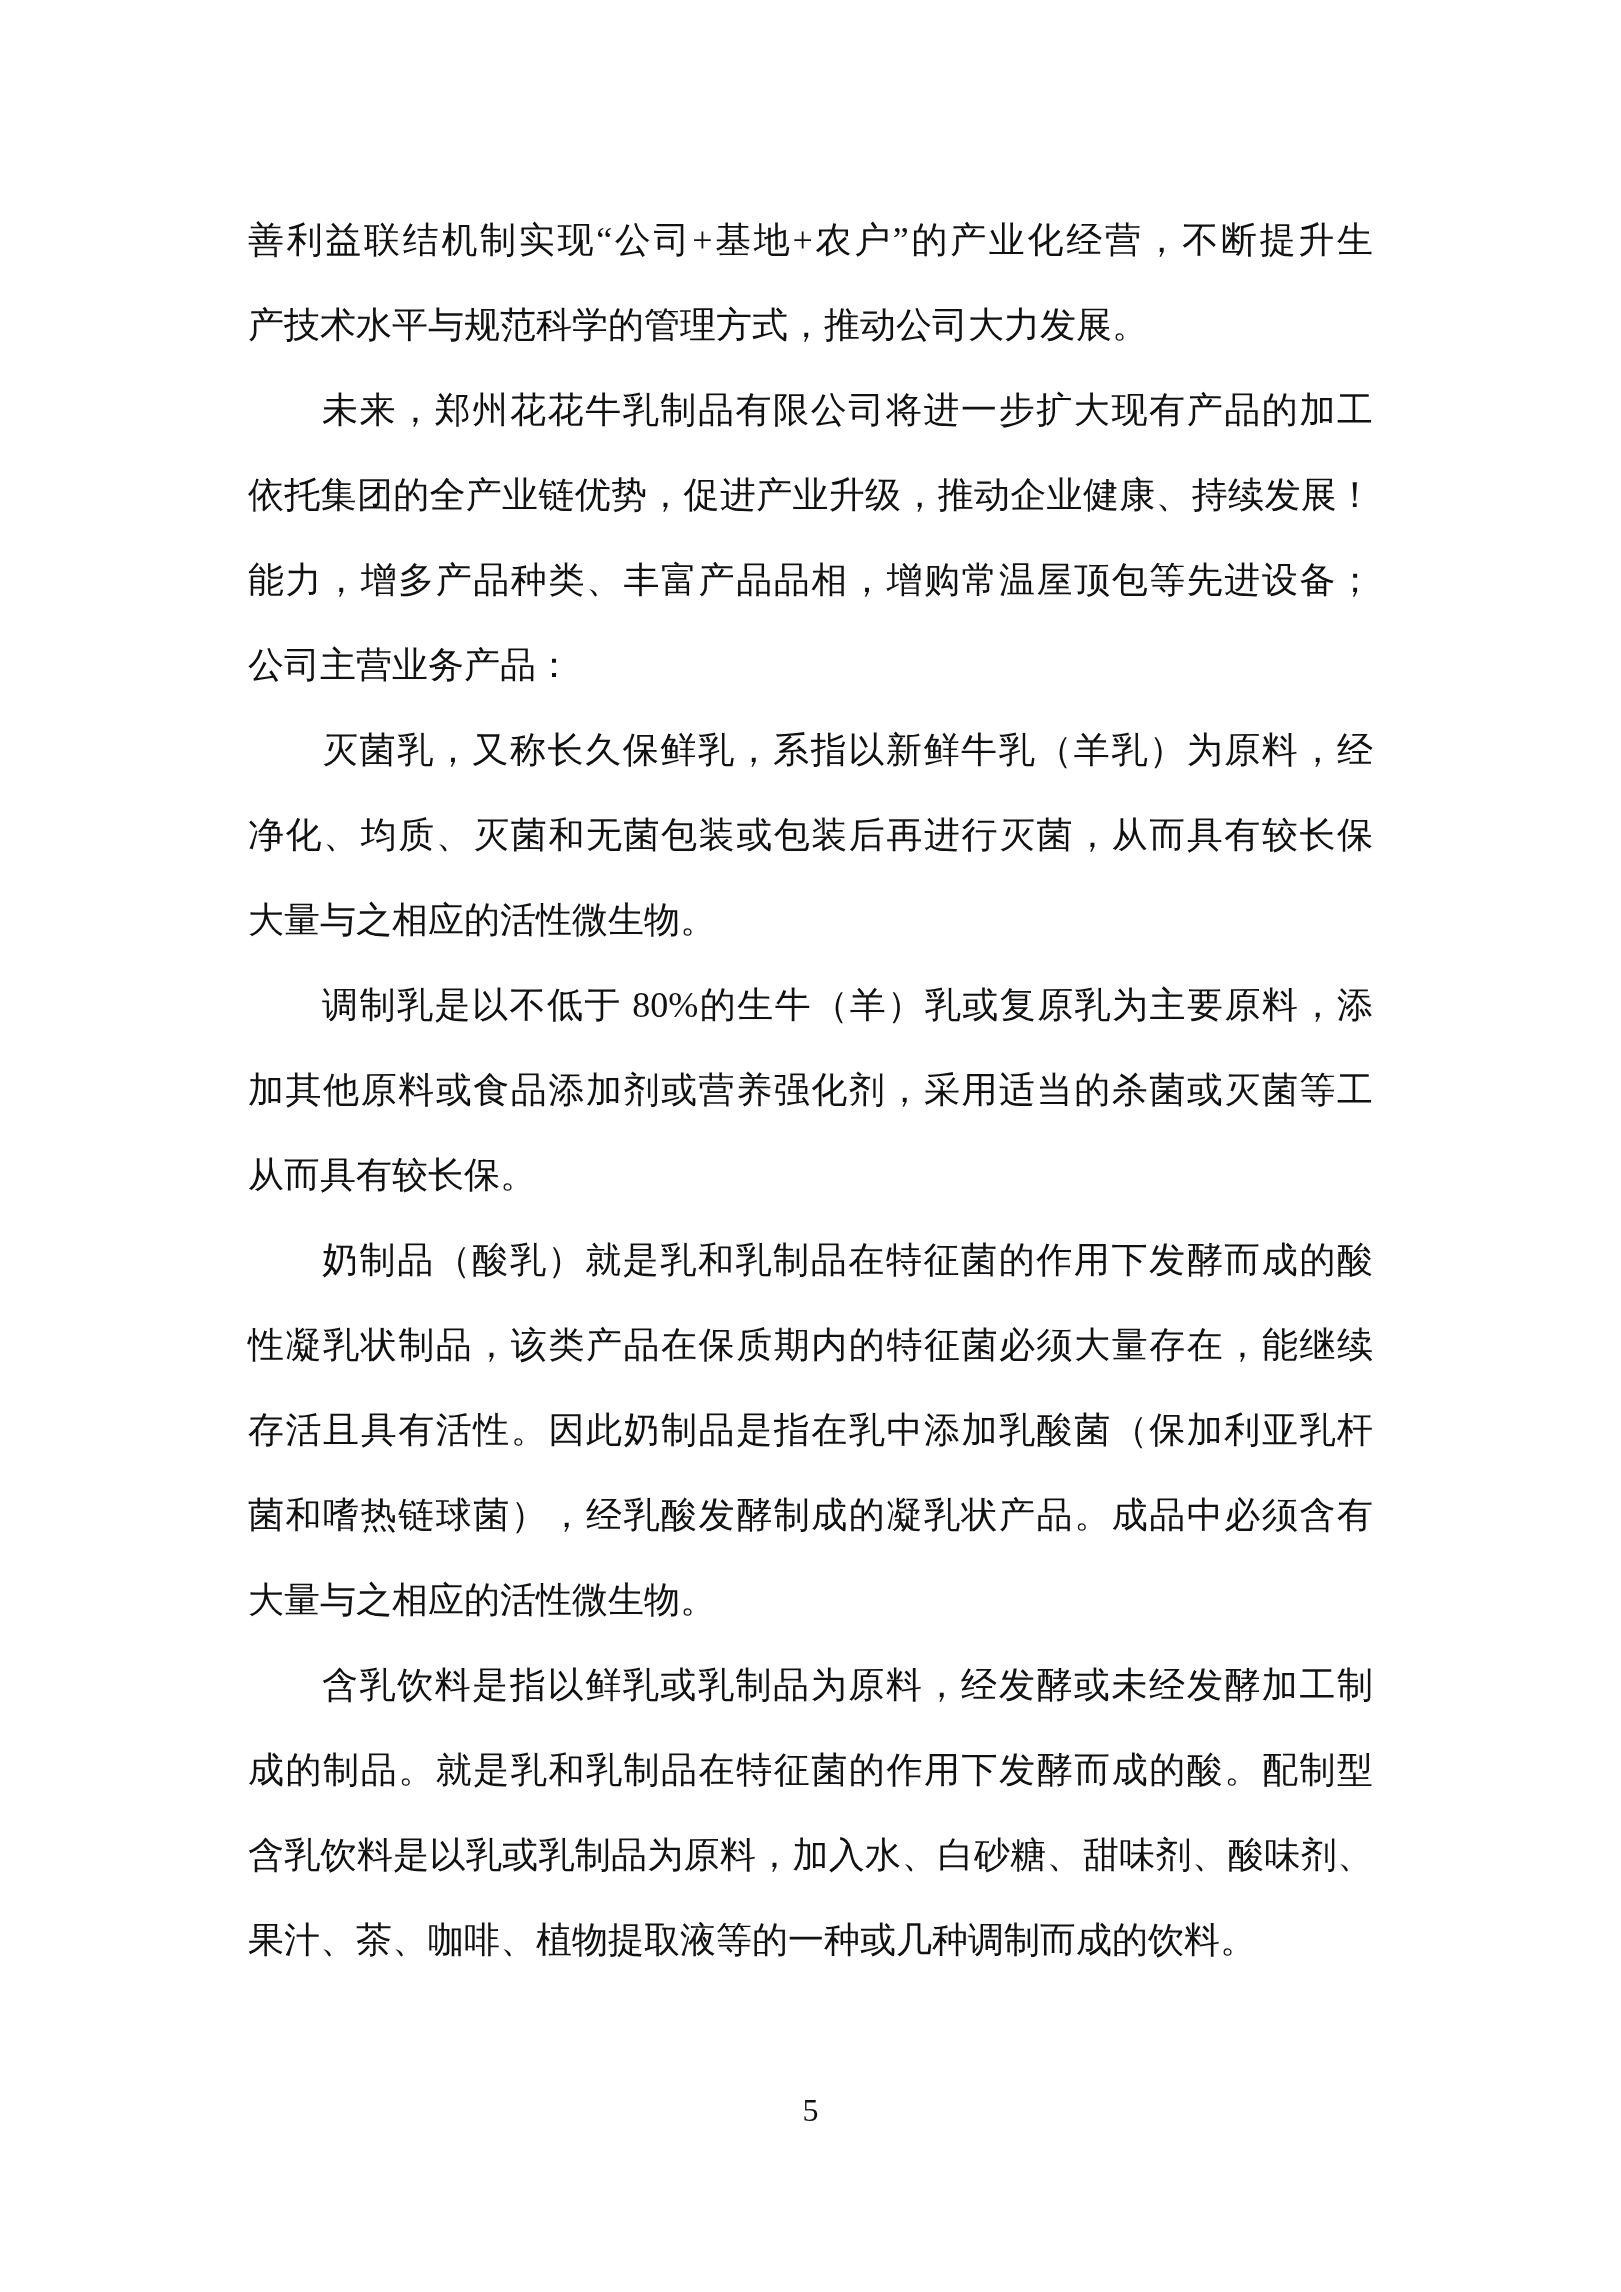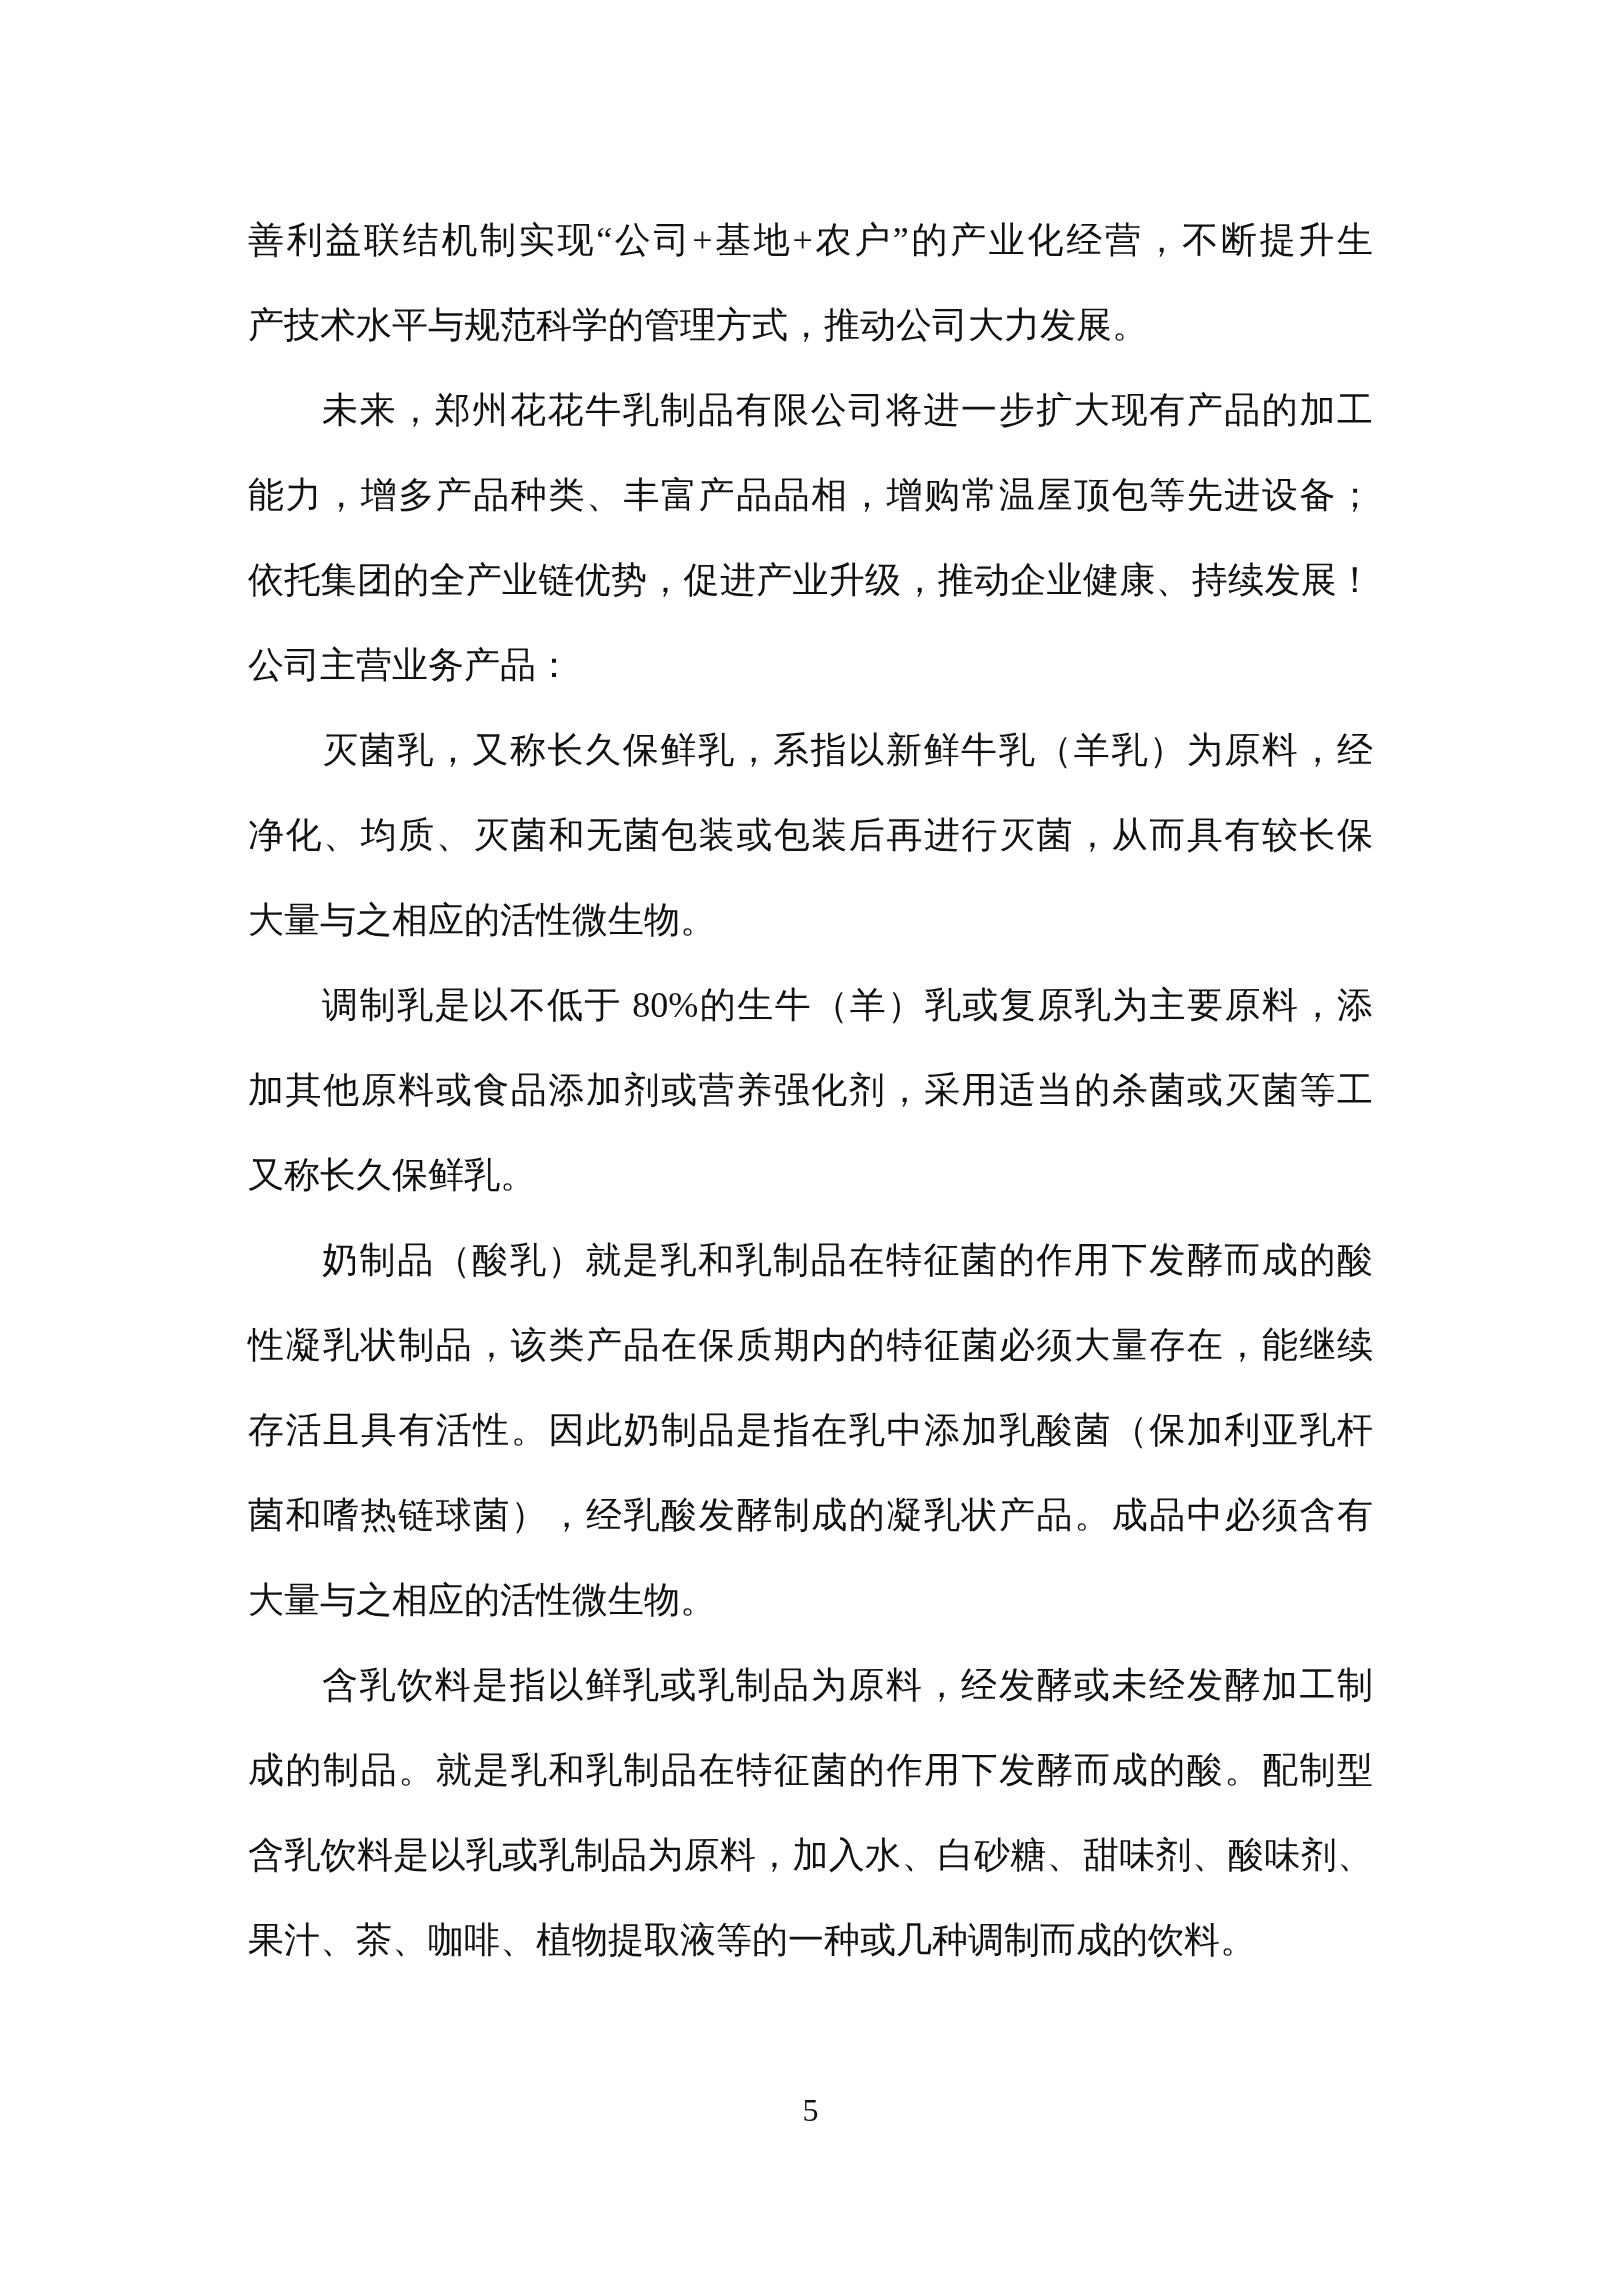--- a/index.html
+++ b/index.html
@@ -52,29 +52,29 @@
   }
 </style>
 </head>
 <body>
 
 <div class="page">
   <div class="text-block">
       <div class="text-line fill">善利益联结机制实现“公司+基地+农户”的产业化经营，不断提升生</div>
       <div class="text-line nofill">产技术水平与规范科学的管理方式，推动公司大力发展。</div>
       <div class="text-line fill indent">未来，郑州花花牛乳制品有限公司将进一步扩大现有产品的加工</div>
+      <div class="text-line fill">依托集团的全产业链优势，促进产业升级，推动企业健康、持续发展！</div>
       <div class="text-line fill">能力，增多产品种类、丰富产品品相，增购常温屋顶包等先进设备；</div>
-      <div class="text-line fill">依托集团的全产业链优势，促进产业升级，推动企业健康、持续发展！</div>
       <div class="text-line nofill">公司主营业务产品：</div>
       <div class="text-line fill indent">灭菌乳，又称长久保鲜乳，系指以新鲜牛乳（羊乳）为原料，经</div>
       <div class="text-line fill">净化、均质、灭菌和无菌包装或包装后再进行灭菌，从而具有较长保</div>
       <div class="text-line nofill">大量与之相应的活性微生物。</div>
       <div class="text-line fill indent">调制乳是以不低于 80%的生牛（羊）乳或复原乳为主要原料，添</div>
       <div class="text-line fill">加其他原料或食品添加剂或营养强化剂，采用适当的杀菌或灭菌等工</div>
-      <div class="text-line nofill">又称长久保鲜乳。</div>
+      <div class="text-line nofill">从而具有较长保。</div>
       <div class="text-line fill indent">奶制品（酸乳）就是乳和乳制品在特征菌的作用下发酵而成的酸</div>
       <div class="text-line fill">性凝乳状制品，该类产品在保质期内的特征菌必须大量存在，能继续</div>
       <div class="text-line fill">存活且具有活性。因此奶制品是指在乳中添加乳酸菌（保加利亚乳杆</div>
       <div class="text-line fill">菌和嗜热链球菌），经乳酸发酵制成的凝乳状产品。成品中必须含有</div>
       <div class="text-line nofill">大量与之相应的活性微生物。</div>
       <div class="text-line fill indent">含乳饮料是指以鲜乳或乳制品为原料，经发酵或未经发酵加工制</div>
       <div class="text-line fill">成的制品。就是乳和乳制品在特征菌的作用下发酵而成的酸。配制型</div>
       <div class="text-line fill">含乳饮料是以乳或乳制品为原料，加入水、白砂糖、甜味剂、酸味剂、</div>
       <div class="text-line nofill">果汁、茶、咖啡、植物提取液等的一种或几种调制而成的饮料。</div>
     </div>

